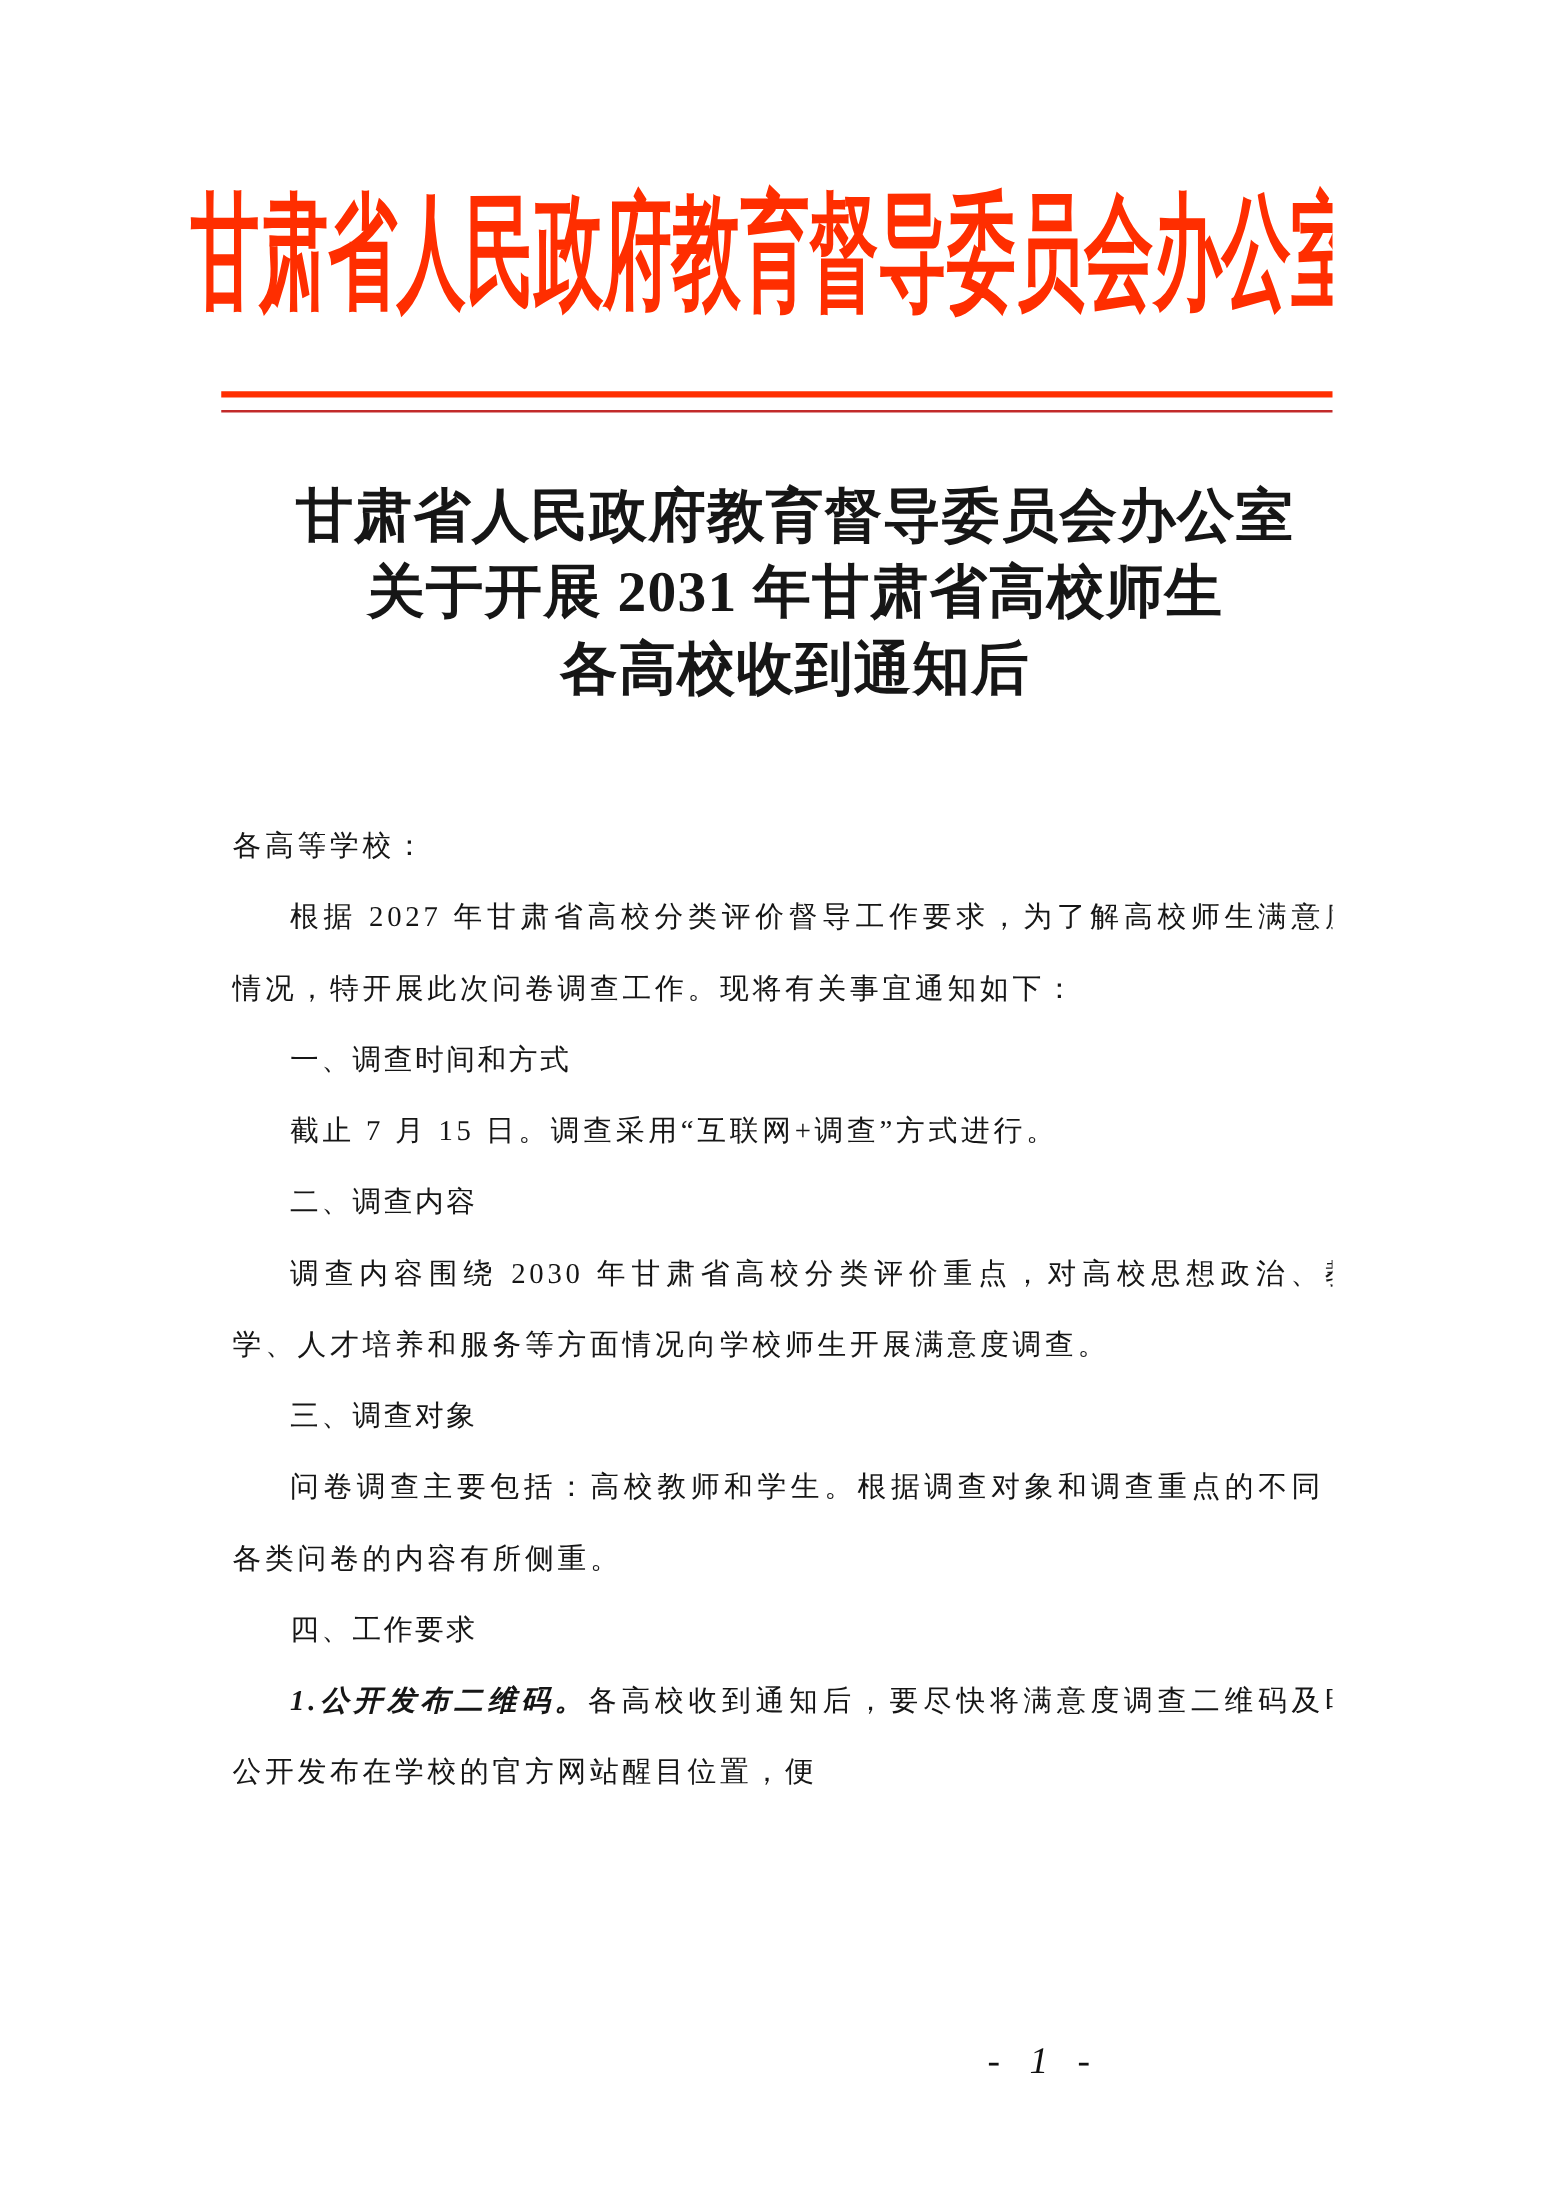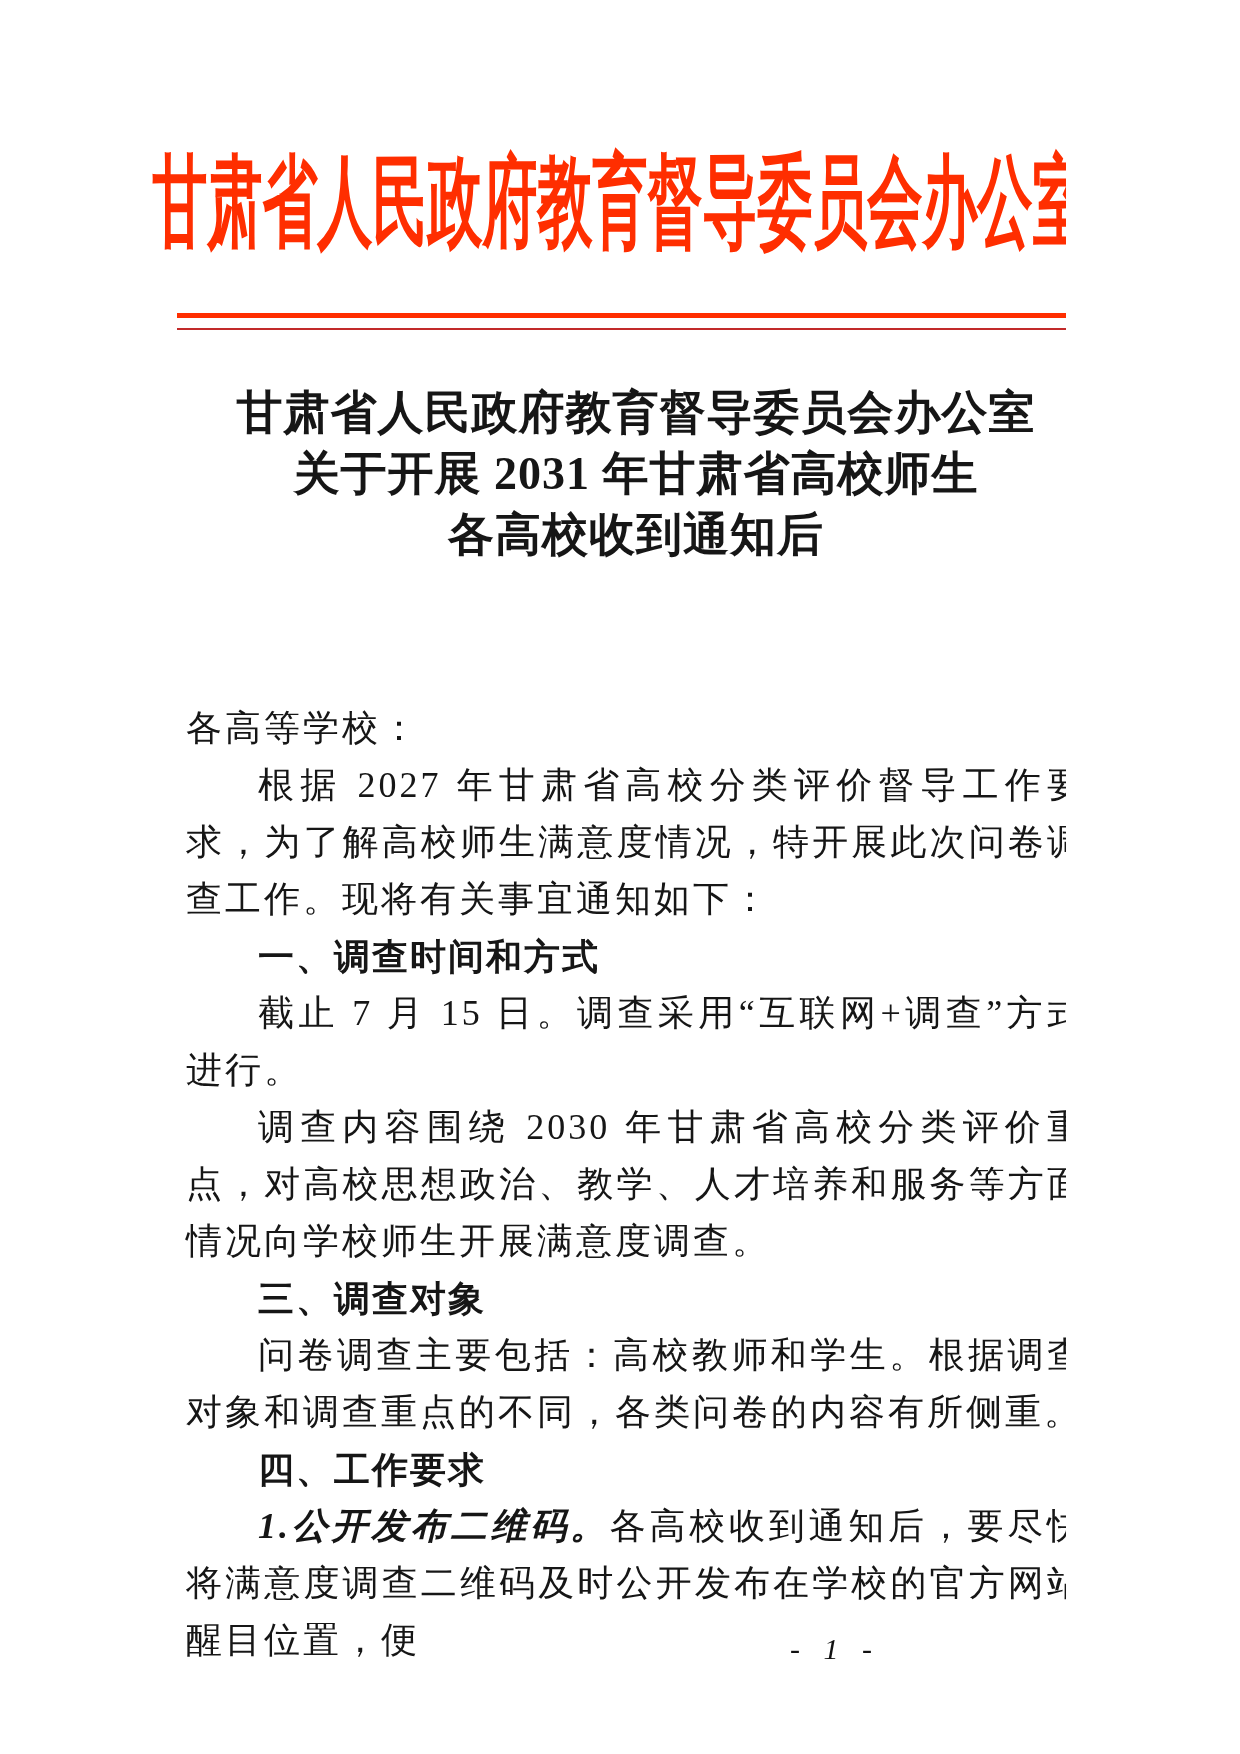--- a/index.html
+++ b/index.html
@@ -67,36 +67,36 @@
     font-weight: 700;
     font-size: 46px;
     line-height: 61px;
     letter-spacing: 1px;
     color: var(--ink, #111111);
   }
 
   
   .doc-body {
     position: absolute;
-    top: 700px;
+    top: 648px;
     left: 186px;
     width: 900px;
-    font-size: 36px;
+    font-size: 23px;
     line-height: 57px;
     letter-spacing: 3px;
     text-align: justify;
     color: var(--ink, #161616);
   }
   .doc-body p { margin: 0; }
   .salutation { text-indent: 0; }
   .para { text-indent: 2em; }
   .heading {
     text-indent: 2em;
     font-family: "Liberation Sans", "DejaVu Sans", sans-serif;
-    font-weight: 700;
+    font-weight: 400;
     letter-spacing: 2px;
   }
   .lead-bold { font-weight: 700; font-style: italic; }
 
   
   .page-number {
     position: absolute;
     top: 1632px;
     right: 186px;
     font-size: 30px;
@@ -122,20 +122,21 @@
     <div>甘肃省人民政府教育督导委员会办公室</div>
     <div>关于开展 2031 年甘肃省高校师生</div>
     <div>各高校收到通知后</div>
   </section>
 
   <main class="doc-body">
     <p class="salutation">各高等学校：</p>
     <p class="para">根据 2027 年甘肃省高校分类评价督导工作要求，为了解高校师生满意度情况，特开展此次问卷调查工作。现将有关事宜通知如下：</p>
     <p class="heading">一、调查时间和方式</p>
     <p class="para">截止 7 月 15 日。调查采用“互联网+调查”方式进行。</p>
+    <p class="heading">二、调查内容</p>
     <p class="para">调查内容围绕 2030 年甘肃省高校分类评价重点，对高校思想政治、教学、人才培养和服务等方面情况向学校师生开展满意度调查。</p>
     <p class="heading">三、调查对象</p>
     <p class="para">问卷调查主要包括：高校教师和学生。根据调查对象和调查重点的不同，各类问卷的内容有所侧重。</p>
     <p class="heading">四、工作要求</p>
     <p class="para"><span class="lead-bold">1.公开发布二维码。</span><span>各高校收到通知后，要尽快将满意度调查二维码及时公开发布在学校的官方网站醒目位置，便</span></p>
   </main>
 
   <div class="page-number">- 1 -</div>
 
 </div>

